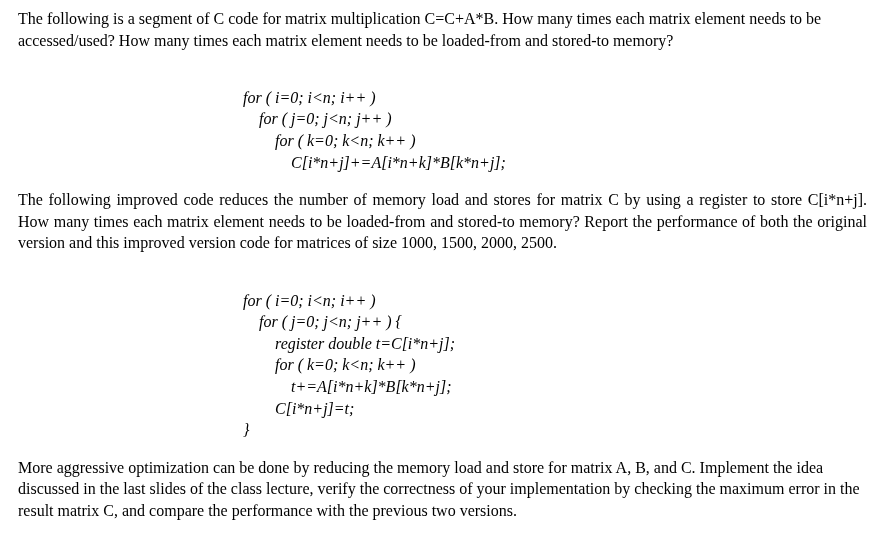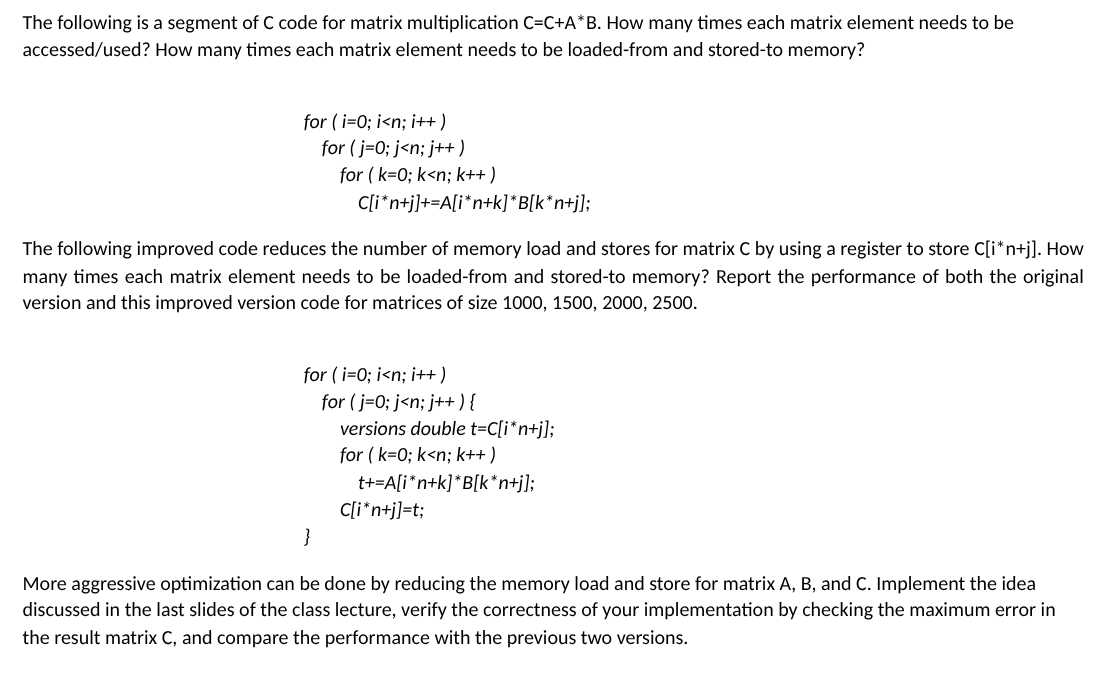--- a/index.html
+++ b/index.html
@@ -1,18 +1,19 @@
 <!DOCTYPE html>
 <html><head>
   <meta charset="utf-8">
   <style>
     * {
       margin: 0;
       padding: 0;
       box-sizing: border-box;
+      font-family: Liberation Serif, serif;
     }
     body {
       width: 885px;
       height: 544px;
       background: #ffffff;
       font-family: Calibri, Arial, sans-serif;
       font-size: 16px;
       color: #000000;
       padding: 8px 18px;
       line-height: 1.35;
@@ -51,21 +52,21 @@
 <span>            C[i*n+j]+=A[i*n+k]*B[k*n+j];</span>
 </div>
 
 <div class="paragraph justified">
   <span>The following improved code reduces the number of memory load and stores for matrix C by using a register to store C[i*n+j]. How many times each matrix element needs to be loaded-from and stored-to memory? Report the performance of both the original version and this improved version code for matrices of size 1000, 1500, 2000, 2500.</span>
 </div>
 
 <div class="code-block code-block-2">
 <span>for ( i=0; i&lt;n; i++ )</span>
 <span>    for ( j=0; j&lt;n; j++ ) {</span>
-<span>        versions double t=C[i*n+j];</span>
+<span>        register double t=C[i*n+j];</span>
 <span>        for ( k=0; k&lt;n; k++ )</span>
 <span>            t+=A[i*n+k]*B[k*n+j];</span>
 <span>        C[i*n+j]=t;</span>
 <span>}</span>
 </div>
 
 <div class="paragraph">
   <span>More aggressive optimization can be done by reducing the memory load and store for matrix A, B, and C. Implement the idea discussed in the last slides of the class lecture, verify the correctness of your implementation by checking the maximum error in the result matrix C, and compare the performance with the previous two versions.</span>
 </div>
 

